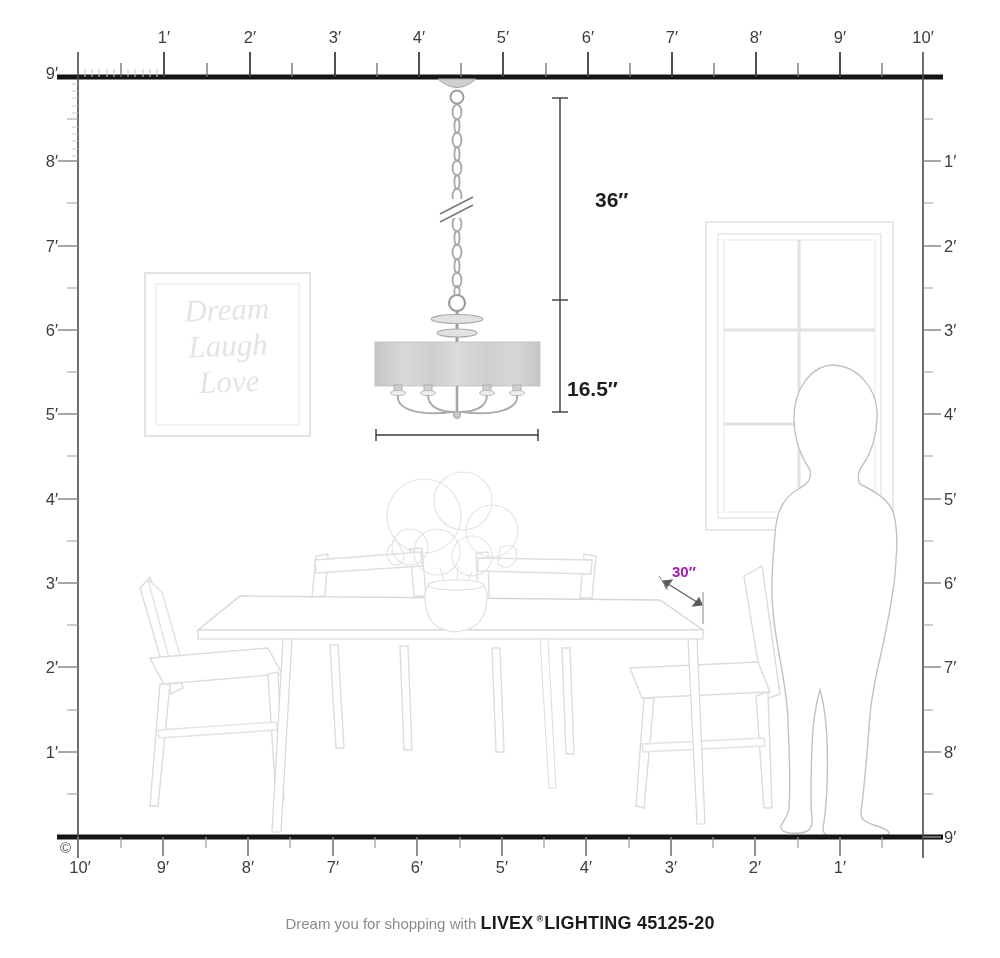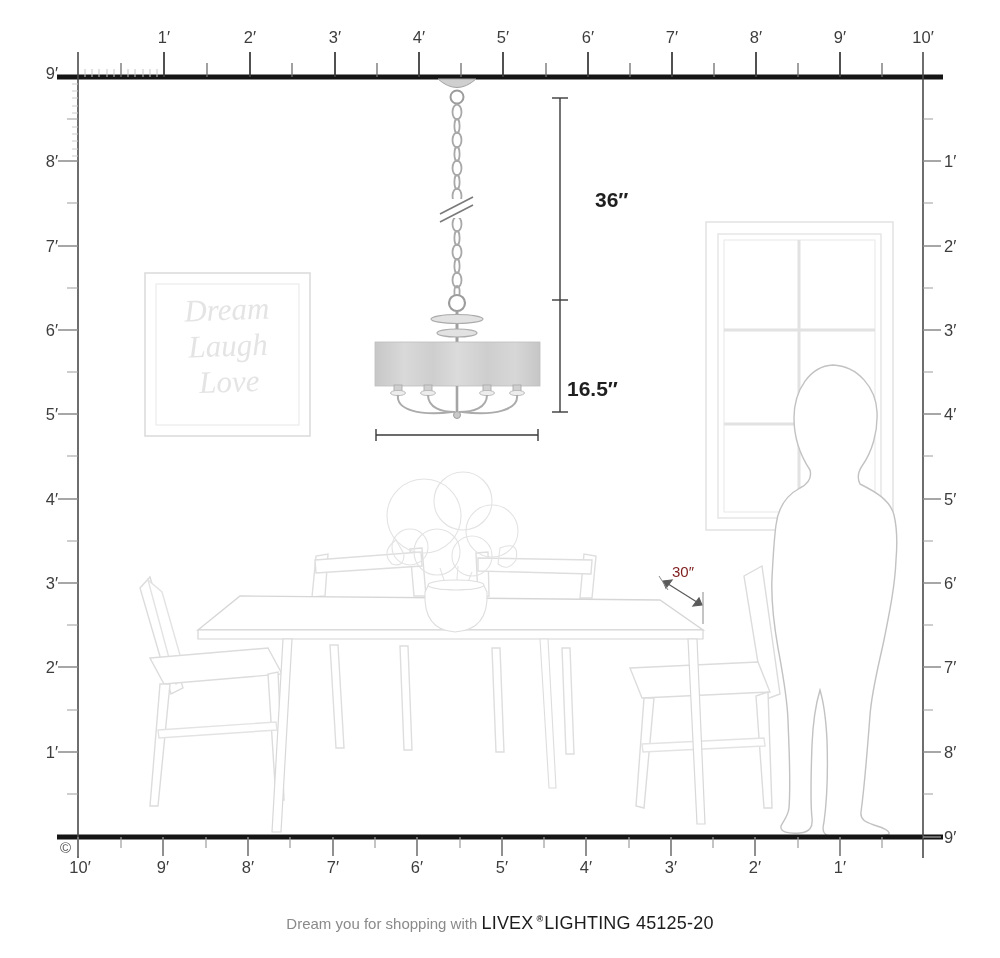--- a/index.html
+++ b/index.html
@@ -6,28 +6,28 @@
   #canvas{
     position:relative;width:1000px;height:958px;background:#ffffff;
     font-family:"Liberation Sans",sans-serif;overflow:hidden;
   }
   svg{position:absolute;left:0;top:0;}
   .lbl{position:absolute;font-size:16.5px;color:#3d3d3d;line-height:18px;white-space:nowrap;}
   .top-lbl,.bot-lbl{transform:translateX(-50%);}
   .left-lbl{width:28px;text-align:right;left:30px;}
   .right-lbl{left:944px;}
   .dim{position:absolute;font-weight:600;color:#1f1f1f;font-size:21px;white-space:nowrap;}
-  .dim-small{position:absolute;font-weight:400;color:#7f1d1d;font-size:15px;white-space:nowrap;}
+  .dim-small{position:absolute;font-weight:700;color:#a21caf;font-size:15px;white-space:nowrap;}
   .art-text{position:absolute;left:147px;top:292px;width:162px;text-align:center;
     font-family:"Liberation Serif",serif;font-style:italic;font-size:31px;
     line-height:36px;color:#e4e4e4;transform:rotate(-2deg);}
   .copyright{position:absolute;left:60px;top:839px;font-size:15px;color:#555;}
   .footer{position:absolute;top:913px;left:0;width:100%;text-align:center;
     color:#8a8a8a;font-size:15px;}
-  .footer .brand{color:#1c1c1c;font-size:18px;font-weight:400;letter-spacing:.2px;}
+  .footer .brand{color:#1c1c1c;font-size:18px;font-weight:700;letter-spacing:.2px;}
   .footer .reg{font-size:9px;vertical-align:7px;color:#1c1c1c;font-weight:700;margin:0 1px 0 3px;}
 </style>
 </head>
 <body>
 
 <div id="canvas">
 
   <svg width="1000" height="958" viewBox="0 0 1000 958">
     <defs>
       <linearGradient id="shadeGrad" x1="0" y1="0" x2="1" y2="0">

